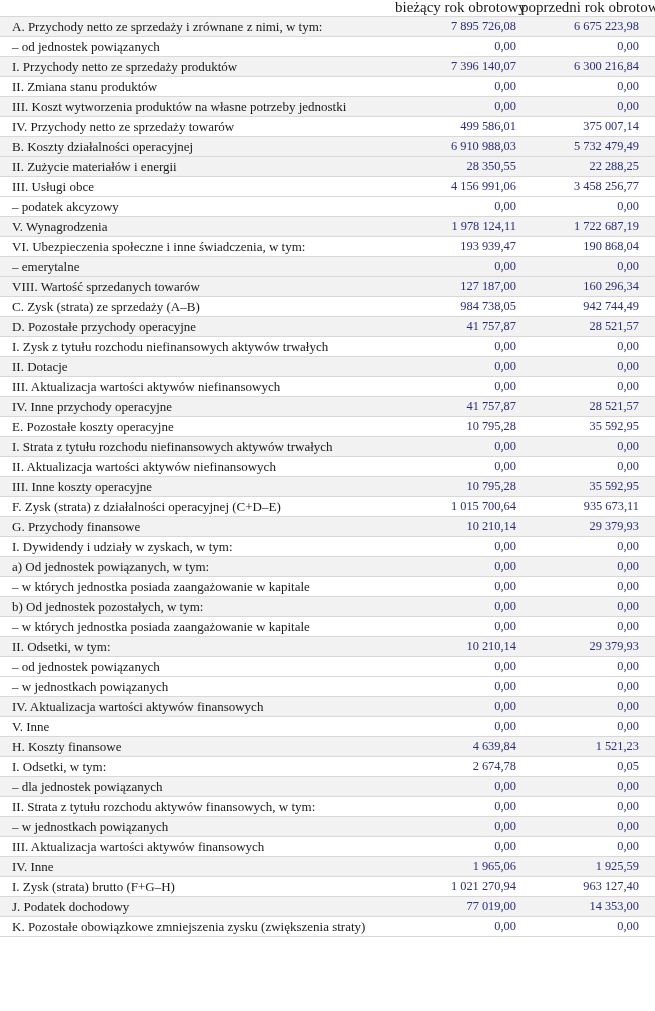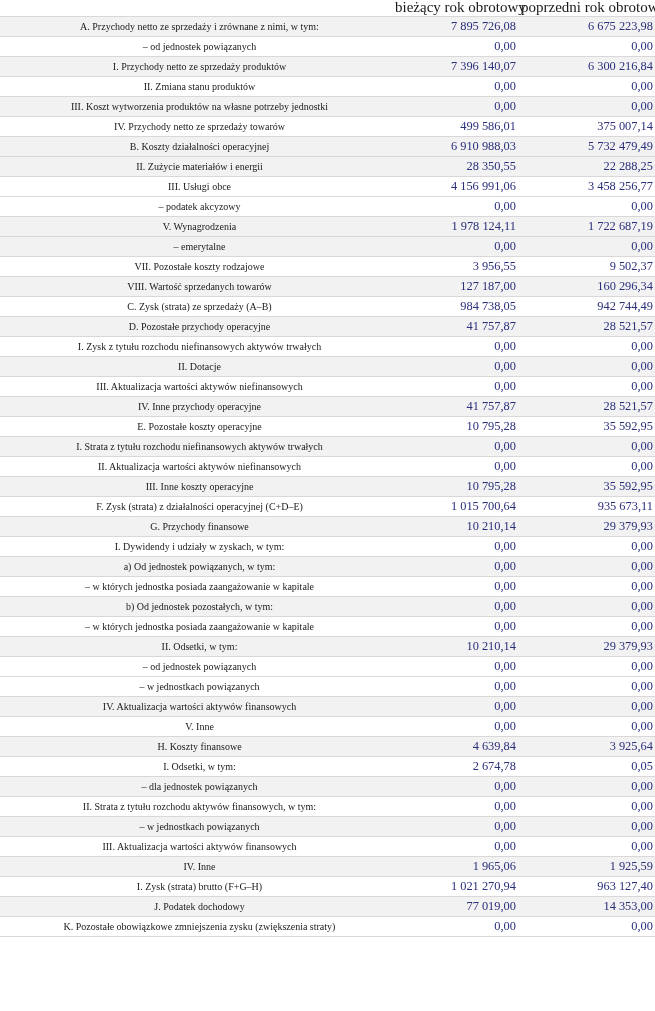--- a/index.html
+++ b/index.html
@@ -63,34 +63,34 @@
     vertical-align: middle;
     overflow: hidden;
     white-space: nowrap;
   }
 
   tbody tr:last-child td {
     border-bottom: 1px solid #d8d8d8;
   }
 
   td.label {
-    text-align: center;
+    text-align: left;
     color: #1a1a1a;
-    font-size: 10px;
-    padding-left: 4px;
+    font-size: 13px;
+    padding-left: 12px;
   }
   td.val {
     text-align: right;
     color: #2a2f7a;
     font-size: 12.4px;
     padding-right: 2px;
     font-variant-numeric: tabular-nums;
   }
   td.val.cur { padding-right: 5px; }
-  td.val.prev { padding-right: 2px; }
+  td.val.prev { padding-right: 16px; }
 
   
   .lvl0 { padding-left: 4px; }
   .lvl1 { padding-left: 22px; }
   .lvl2 { padding-left: 40px; }
   .lvl3 { padding-left: 58px; }
 </style>
 </head>
 <body>
 
@@ -157,29 +157,29 @@
         <tr class="plain">
           <td class="label lvl2">– podatek akcyzowy</td>
           <td class="val cur">0,00</td>
           <td class="val prev">0,00</td>
         </tr>
         <tr class="stripe">
           <td class="label lvl1">V. Wynagrodzenia</td>
           <td class="val cur">1 978 124,11</td>
           <td class="val prev">1 722 687,19</td>
         </tr>
+        <tr class="plain">
+          <td class="label lvl1">VI. Ubezpieczenia społeczne i inne świadczenia, w tym:</td>
+          <td class="val cur">193 939,47</td>
+          <td class="val prev">190 868,04</td>
+        </tr>
         <tr class="stripe">
           <td class="label lvl2">– emerytalne</td>
           <td class="val cur">0,00</td>
           <td class="val prev">0,00</td>
-        </tr>
-        <tr class="plain">
-          <td class="label lvl1">VII. Pozostałe koszty rodzajowe</td>
-          <td class="val cur">3 956,55</td>
-          <td class="val prev">9 502,37</td>
         </tr>
         <tr class="stripe">
           <td class="label lvl1">VIII. Wartość sprzedanych towarów</td>
           <td class="val cur">127 187,00</td>
           <td class="val prev">160 296,34</td>
         </tr>
         <tr class="plain">
           <td class="label lvl0">C. Zysk (strata) ze sprzedaży (A–B)</td>
           <td class="val cur">984 738,05</td>
           <td class="val prev">942 744,49</td>
@@ -285,21 +285,21 @@
           <td class="val prev">0,00</td>
         </tr>
         <tr class="plain">
           <td class="label lvl1">V. Inne</td>
           <td class="val cur">0,00</td>
           <td class="val prev">0,00</td>
         </tr>
         <tr class="stripe">
           <td class="label lvl0">H. Koszty finansowe</td>
           <td class="val cur">4 639,84</td>
-          <td class="val prev">3 925,64</td>
+          <td class="val prev">1 521,23</td>
         </tr>
         <tr class="plain">
           <td class="label lvl1">I. Odsetki, w tym:</td>
           <td class="val cur">2 674,78</td>
           <td class="val prev">0,05</td>
         </tr>
         <tr class="stripe">
           <td class="label lvl2">– dla jednostek powiązanych</td>
           <td class="val cur">0,00</td>
           <td class="val prev">0,00</td>

